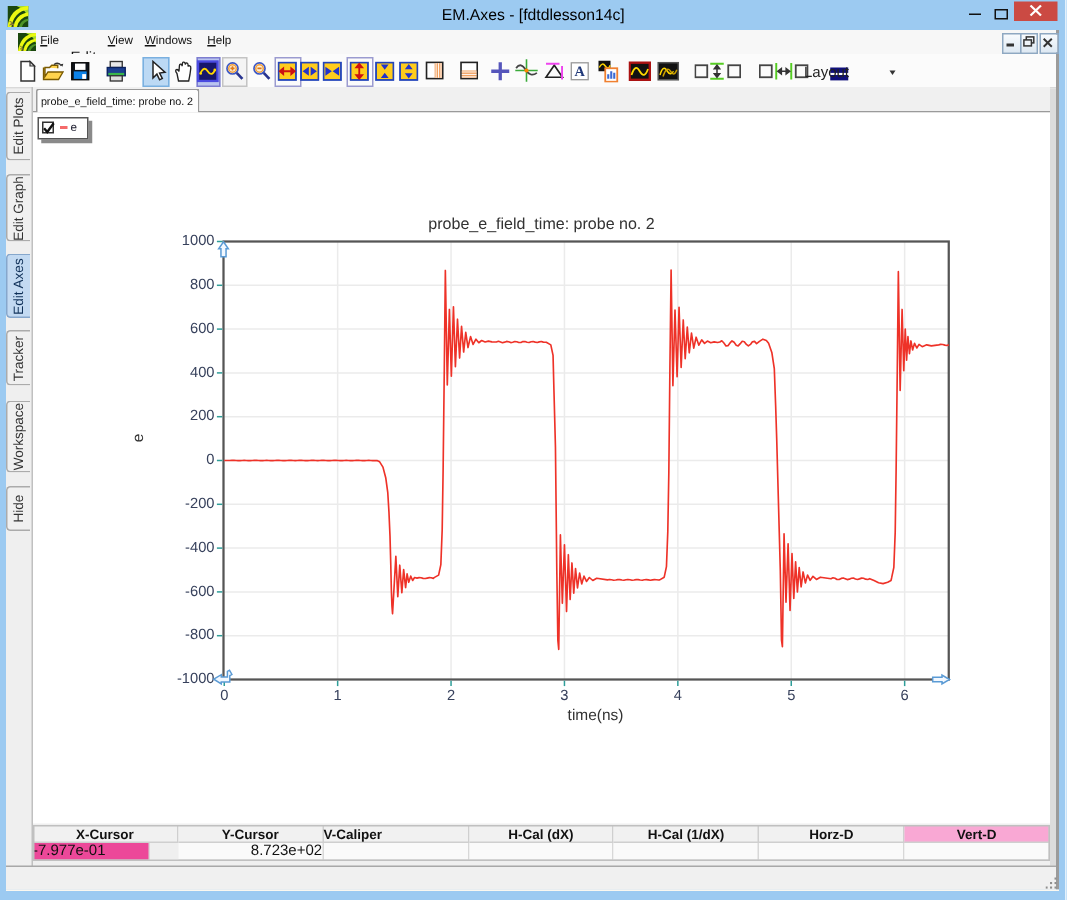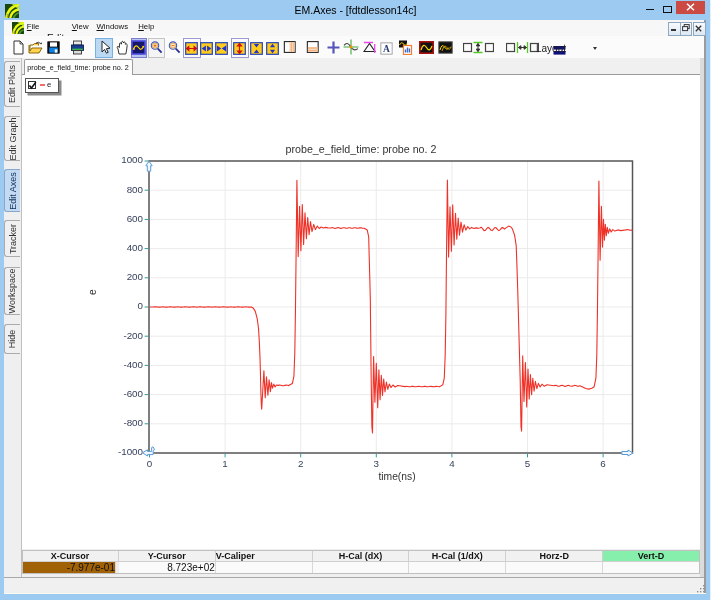--- a/index.html
+++ b/index.html
@@ -286,22 +286,22 @@
 </g>
 </g>
 </svg>
 
 <div style="position:absolute;left:22.0px;top:550px;width:96.9px;height:12px;background:#f1f1f1;border-right:1px solid #cfcfcf;border-bottom:1px solid #cfcfcf;box-sizing:border-box;font-size:9px;font-weight:bold;text-align:center;line-height:12.5px;color:#111">X-Cursor</div>
 <div style="position:absolute;left:118.9px;top:550px;width:96.9px;height:12px;background:#f1f1f1;border-right:1px solid #cfcfcf;border-bottom:1px solid #cfcfcf;box-sizing:border-box;font-size:9px;font-weight:bold;text-align:center;line-height:12.5px;color:#111">Y-Cursor</div>
 <div style="position:absolute;left:215.7px;top:550px;width:96.9px;height:12px;background:#f1f1f1;border-right:1px solid #cfcfcf;border-bottom:1px solid #cfcfcf;box-sizing:border-box;font-size:9px;font-weight:bold;text-align:left;line-height:12.5px;color:#111">V-Caliper</div>
 <div style="position:absolute;left:312.6px;top:550px;width:96.9px;height:12px;background:#f1f1f1;border-right:1px solid #cfcfcf;border-bottom:1px solid #cfcfcf;box-sizing:border-box;font-size:9px;font-weight:bold;text-align:center;line-height:12.5px;color:#111">H-Cal (dX)</div>
 <div style="position:absolute;left:409.4px;top:550px;width:96.9px;height:12px;background:#f1f1f1;border-right:1px solid #cfcfcf;border-bottom:1px solid #cfcfcf;box-sizing:border-box;font-size:9px;font-weight:bold;text-align:center;line-height:12.5px;color:#111">H-Cal (1/dX)</div>
 <div style="position:absolute;left:506.3px;top:550px;width:96.9px;height:12px;background:#f1f1f1;border-right:1px solid #cfcfcf;border-bottom:1px solid #cfcfcf;box-sizing:border-box;font-size:9px;font-weight:bold;text-align:center;line-height:12.5px;color:#111">Horz-D</div>
-<div style="position:absolute;left:603.1px;top:550px;width:96.9px;height:12px;background:#86efac;border-right:1px solid #cfcfcf;border-bottom:1px solid #cfcfcf;box-sizing:border-box;font-size:9px;font-weight:bold;text-align:center;line-height:12.5px;color:#111">Vert-D</div>
-<div style="position:absolute;left:22.0px;top:562px;width:94px;height:12px;background:#a16207;border-right:1px solid #d8d8d8;border-bottom:1px solid #cfcfcf;box-sizing:border-box;font-size:10px;text-align:right;line-height:12.5px;color:#111">-7.977e-01</div>
+<div style="position:absolute;left:603.1px;top:550px;width:96.9px;height:12px;background:#f9a8d4;border-right:1px solid #cfcfcf;border-bottom:1px solid #cfcfcf;box-sizing:border-box;font-size:9px;font-weight:bold;text-align:center;line-height:12.5px;color:#111">Vert-D</div>
+<div style="position:absolute;left:22.0px;top:562px;width:78px;height:12px;background:#ec4899;border-right:1px solid #d8d8d8;border-bottom:1px solid #cfcfcf;box-sizing:border-box;font-size:10px;text-align:left;line-height:12.5px;color:#111">-7.977e-01</div>
 <div style="position:absolute;left:118.9px;top:562px;width:96.9px;height:12px;background:#fafafa;border-right:1px solid #d8d8d8;border-bottom:1px solid #cfcfcf;box-sizing:border-box;font-size:10px;text-align:right;line-height:12.5px;color:#111">8.723e+02</div>
 <div style="position:absolute;left:215.7px;top:562px;width:96.9px;height:12px;background:#fafafa;border-right:1px solid #d8d8d8;border-bottom:1px solid #cfcfcf;box-sizing:border-box;font-size:10px;text-align:center;line-height:12.5px;color:#111"></div>
 <div style="position:absolute;left:312.6px;top:562px;width:96.9px;height:12px;background:#fafafa;border-right:1px solid #d8d8d8;border-bottom:1px solid #cfcfcf;box-sizing:border-box;font-size:10px;text-align:center;line-height:12.5px;color:#111"></div>
 <div style="position:absolute;left:409.4px;top:562px;width:96.9px;height:12px;background:#fafafa;border-right:1px solid #d8d8d8;border-bottom:1px solid #cfcfcf;box-sizing:border-box;font-size:10px;text-align:center;line-height:12.5px;color:#111"></div>
 <div style="position:absolute;left:506.3px;top:562px;width:96.9px;height:12px;background:#fafafa;border-right:1px solid #d8d8d8;border-bottom:1px solid #cfcfcf;box-sizing:border-box;font-size:10px;text-align:center;line-height:12.5px;color:#111"></div>
 <div style="position:absolute;left:603.1px;top:562px;width:96.9px;height:12px;background:#fafafa;border-right:1px solid #d8d8d8;border-bottom:1px solid #cfcfcf;box-sizing:border-box;font-size:10px;text-align:center;line-height:12.5px;color:#111"></div>
 <div style="position:absolute;left:22px;top:550px;width:678px;height:24px;border:1px solid #c0c0c0;box-sizing:border-box;pointer-events:none;background:none"></div>
 
 <div style="position:absolute;left:4px;top:577px;width:699.5px;height:1px;background:#a8a8a8"></div>
 <div style="position:absolute;left:4px;top:578px;width:699.5px;height:15px;background:#f0f0f0"></div>

